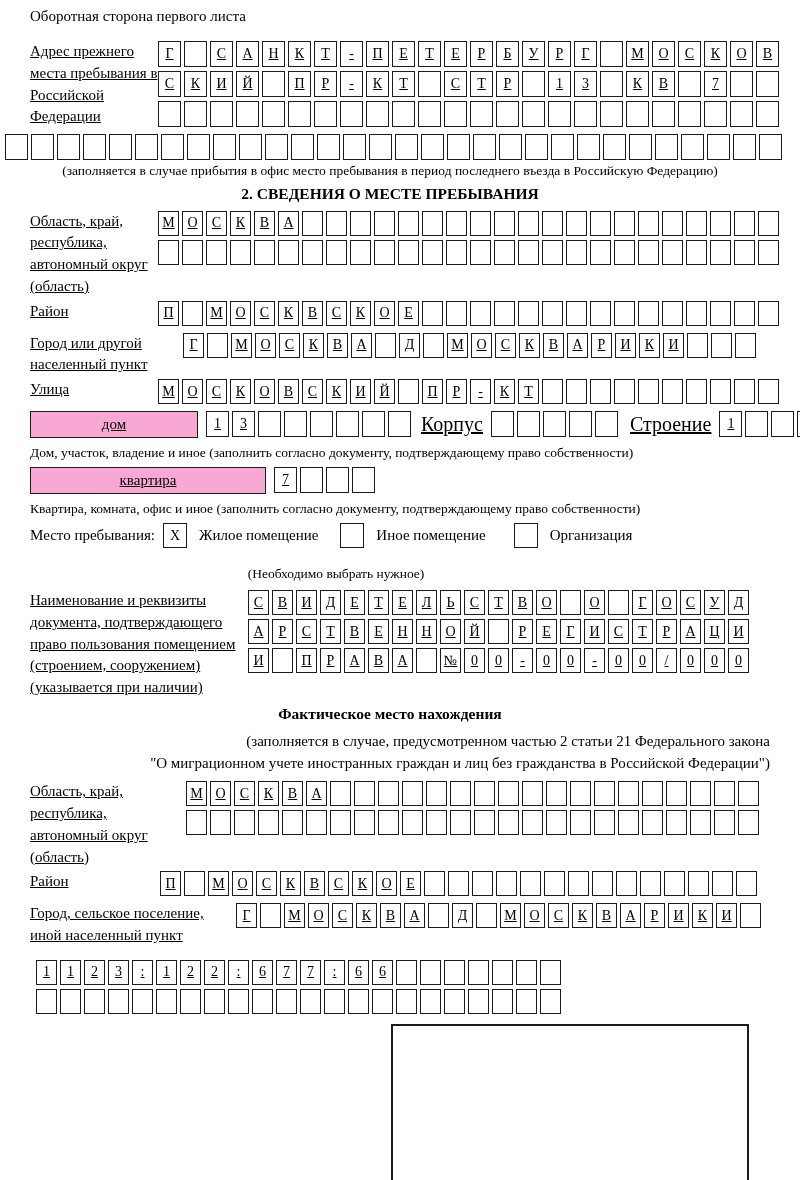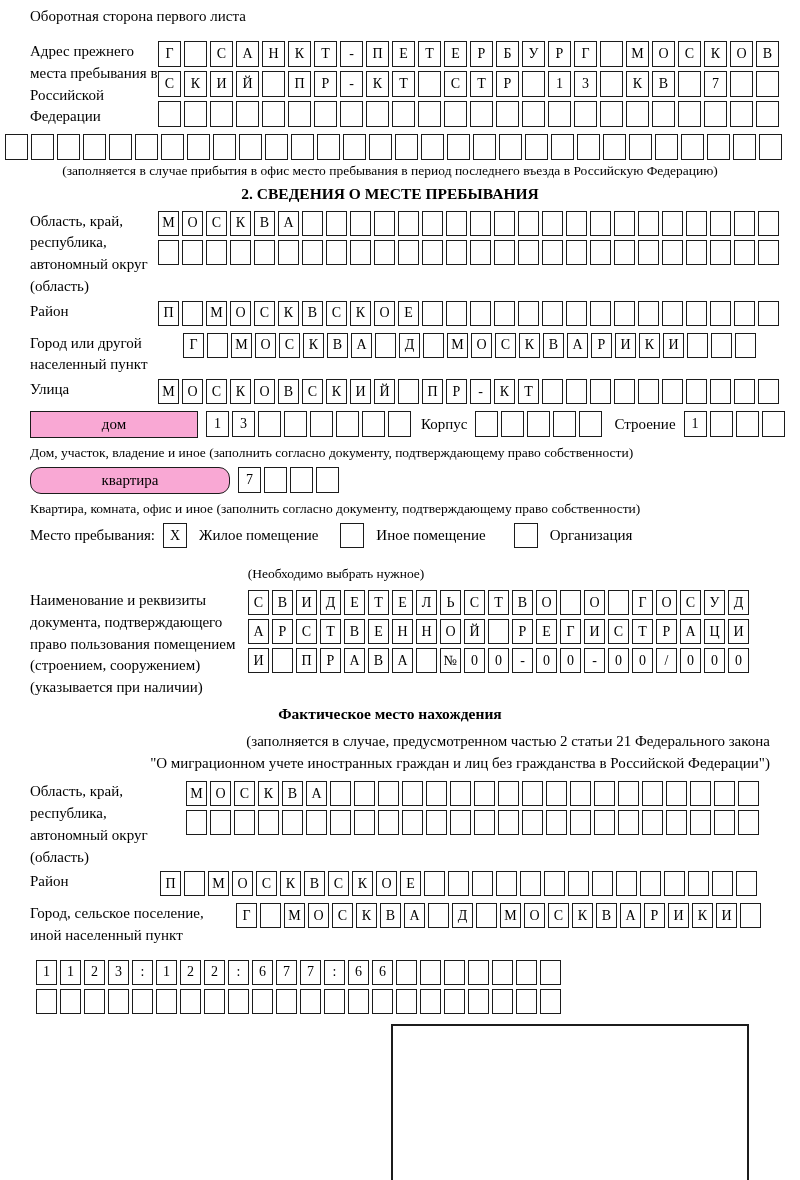--- a/index.html
+++ b/index.html
@@ -1,42 +1,42 @@
 <!DOCTYPE html>
 <html><head>
 <meta charset="utf-8">
 <style>
   html,body{margin:0;padding:0;background:#fff;}
   body{width:800px;height:1180px;overflow:hidden;
        font-family:"Liberation Serif","DejaVu Serif",serif;color:#000;}
   .page{box-sizing:border-box;width:800px;height:1180px;padding:8px 0 0 30px;}
   .hdr{text-align:left;padding-right:58px;font-size:15px;margin-bottom:16px;}
-  .frow{display:flex;align-items:flex-start;margin-bottom:3px;}
+  .frow{display:flex;align-items:flex-start;margin-bottom:3px;text-decoration:underline;}
   .flabel{font-size:15px;line-height:1.45;flex:none;}
   .w128{width:128px;}
   .w150{width:150px;}
   .w130{width:130px;}
   .w200{width:200px;}
   .w212{width:212px;}
   .rows{display:flex;flex-direction:column;}
   .cells{display:flex;gap:3px;margin-bottom:4px;}
   .cell{box-sizing:border-box;flex:none;width:23px;height:26px;border:1.6px solid #1c1c1c;
         display:flex;align-items:center;justify-content:center;
         font-size:14px;background:#fff;}
   .md .cell{width:21px;height:25px;}
   .fullrow{margin-left:-25px;margin-bottom:2px;}
   .note{font-size:13.5px;line-height:1.3;margin:0 0 5px 0;}
   .center{text-align:center;width:760px;margin-left:-20px;}
   .sec-title{font-weight:bold;font-size:15.5px;text-align:center;width:760px;margin:2px 0 8px -20px;}
   .indent25{margin-left:25px;}
   .widebox{box-sizing:border-box;height:27px;border:1.8px solid #1c1c1c;flex:none;
            display:flex;align-items:center;justify-content:center;font-size:15px;background:#f9a8d4;}
   .housebox{width:168px;margin-right:8px;}
-  .aptbox{width:200px;margin-right:8px;border-radius:11px;}
-  .inline-lb{font-size:15px;line-height:27px;flex:none;}
+  .aptbox{width:236px;margin-right:8px;}
+  .inline-lb{font-size:20px;line-height:27px;flex:none;}
   .stay-row{display:flex;align-items:center;margin:6px 0 18px 0;font-size:15px;}
   .chk{box-sizing:border-box;flex:none;width:24px;height:25px;border:1.6px solid #1c1c1c;
        display:flex;align-items:center;justify-content:center;font-size:14px;margin:0 12px 0 8px;}
   .optlabel{margin-right:14px;}
   .stay-note{width:612px;text-align:center;font-size:13.5px;margin-bottom:8px;}
   .subt{font-size:15px;line-height:1.45;text-align:right;width:760px;margin-left:-20px;}
   .stamp-wrap{width:408px;margin:6px 26px 0 auto;text-align:center;}
   .stamp-box{box-sizing:border-box;width:358px;height:174px;border:2px solid #1c1c1c;margin:0 auto 8px auto;background:#fff;}
   .mt10{margin-top:10px;}
   .mr6{margin-right:6px;}

